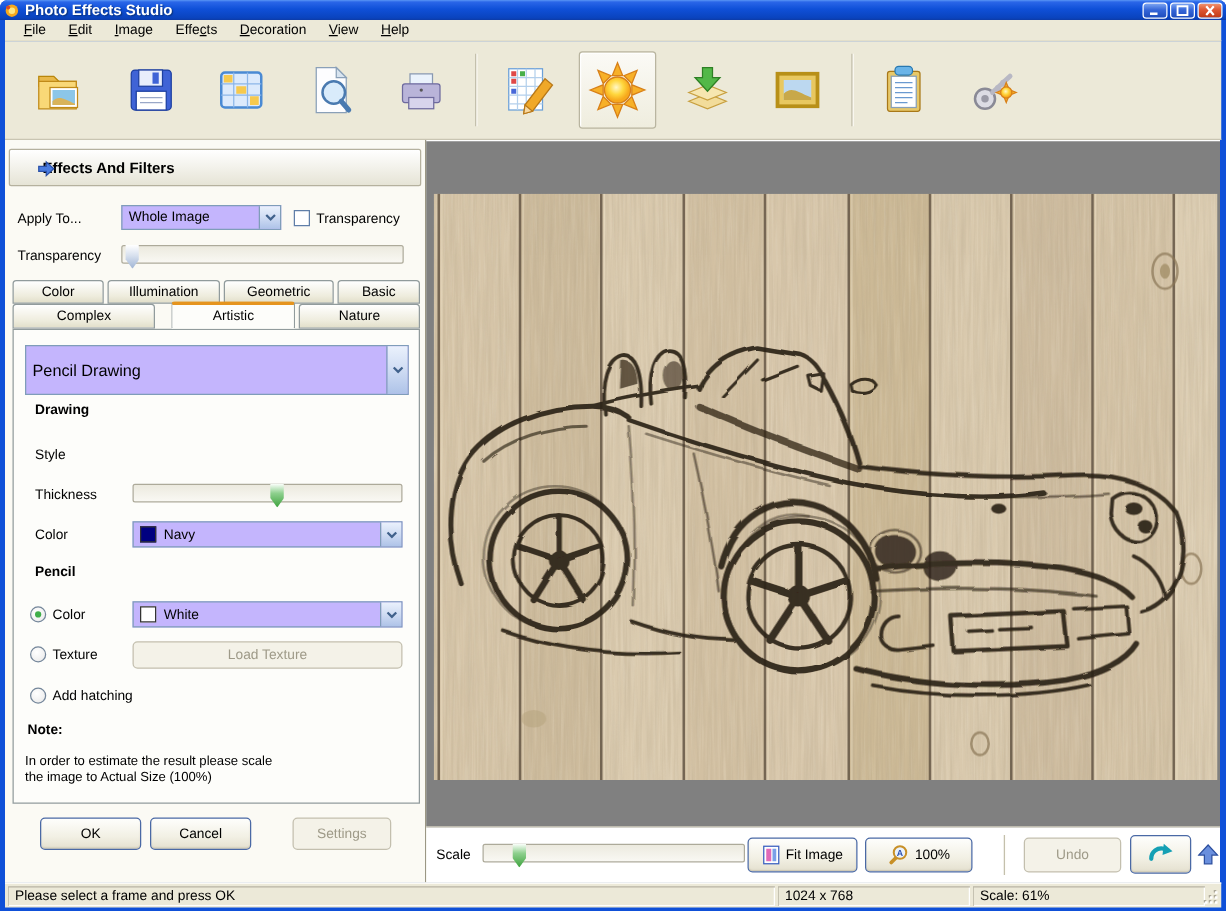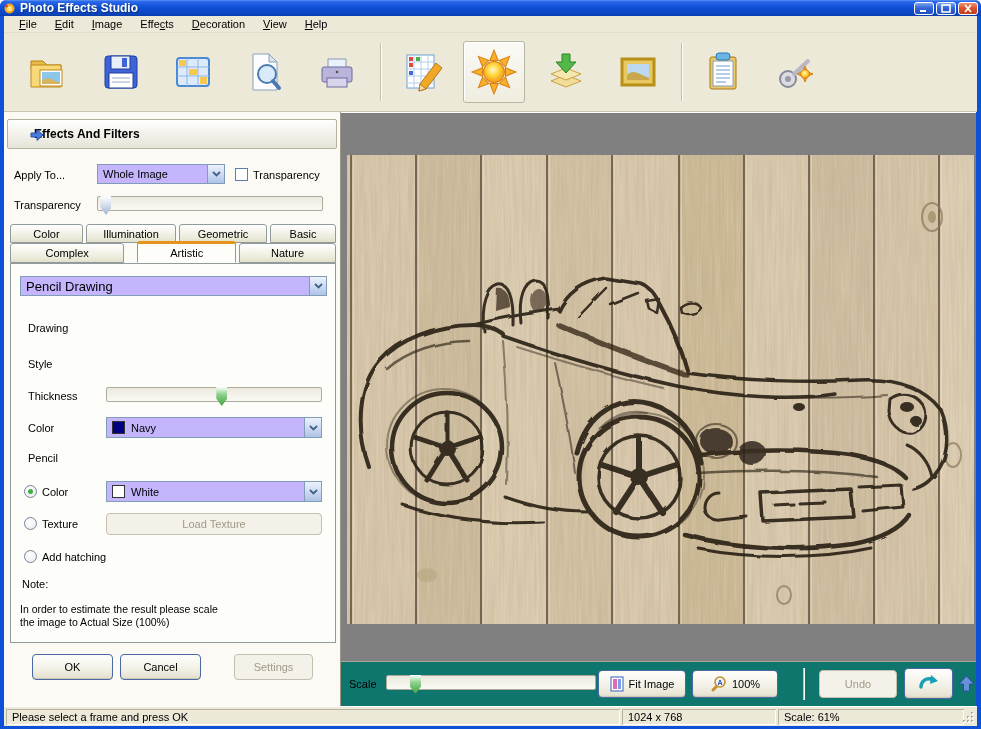--- a/index.html
+++ b/index.html
@@ -71,40 +71,40 @@
     background:linear-gradient(180deg,#ffffff,#eeecdd 70%,#e2dfca);
     display:flex; align-items:center; justify-content:center; font-size:11px; }
   .tab-row2 { margin-top:0px; }
   .tab-row2 .tab { height:20px; }
   .tab.active { background:#fdfdfa; border-bottom:1px solid #fdfdfa; position:relative; z-index:3;
     border-top:3px solid #e5941e; height:22px; margin-top:-2px;margin-left:10px; }
 
   .content-box { position:absolute; left:6px; top:151px; width:326px; height:380px;
     background:#fdfdfa; border:1px solid #919b9c; z-index:1; }
 
-  .sec-heading { position:absolute; font-weight:normal; font-size:11px; }
+  .sec-heading { position:absolute; font-weight:bold; font-size:11px; }
 
   .radio { position:absolute; width:13px; height:13px; border:1px solid #74869a; border-radius:50%;
     background:radial-gradient(circle at 40% 35%,#fff,#e8e8e8); }
   .radio.checked::after { content:""; position:absolute; left:3px; top:3px; width:5px; height:5px;
     border-radius:50%; background:#3fae49; }
 
   .btn { position:absolute; border:1px solid #4a69a5; border-radius:4px; font-size:11px;
     background:linear-gradient(180deg,#fefefc,#f2f0e4 60%,#e4e0cf);
     display:flex; align-items:center; justify-content:center; box-shadow:inset 0 -1px 1px rgba(150,140,110,.3); }
   .btn.disabled { border-color:#c3bfae; color:#9e9a88; background:#f4f2e8; box-shadow:none; }
 
   .note-text { position:absolute; font-size:10.5px; line-height:13px; }
 
   
   .right-col { position:relative; width:635px; height:594px; display:flex; flex-direction:column; }
   .preview { position:relative; width:635px; height:549px; background:#808080; border-top:1px solid #fff; }
   .preview-image { position:absolute; left:6px; top:42px; width:627px; height:469px; }
 
-  .bottom-bar { position:relative; width:635px; height:45px; background:#0f766e; border-top:1px solid #aca899; }
+  .bottom-bar { position:relative; width:635px; height:45px; background:#ffffff; border-top:1px solid #aca899; }
   .bb-sep { position:absolute; left:462px; top:6px; width:1px; height:32px; background:#c4c0ac; box-shadow:1px 0 0 #fdfcf8; }
 
   
   .statusbar { position:absolute; left:4px; top:706px; width:973px; height:20px; background:#ece9d8;
     border-top:1px solid #fff; display:flex; align-items:center; }
   .sb-panel { height:16px; margin-top:1px; display:flex; align-items:center; padding-left:6px;
     box-shadow:inset 1px 1px 0 #b8b4a4, inset -1px -1px 0 #ffffff; }
   .grip { position:absolute; right:2px; bottom:2px; width:13px; height:13px; }
 </style>
 </head>
@@ -303,21 +303,21 @@
         </div>
         <div class="tab-row tab-row2">
           <div class="tab" style="width:118px;">Complex</div>
           <div class="tab active" style="width:102px;">Artistic</div>
           <div class="tab" style="width:100px;">Nature</div>
         </div>
       </div>
 
       <div class="content-box"></div>
 
-      <div class="combo" style="left:16px; top:164px; width:307px; height:20px; z-index:2; font-size:13px;">
+      <div class="combo" style="left:16px; top:164px; width:307px; height:40px; z-index:2; font-size:13px;">
         <span>Pencil Drawing</span>
         <span class="arrow-btn">
           <svg width="9" height="6" viewBox="0 0 9 6">
               <path d="M1 1 l3.5 3.5 L8 1" fill="none" stroke="#41628c" stroke-width="1.8"></path>
             </svg>
         </span>
       </div>
 
       <span class="sec-heading" style="left:24px; top:210px; z-index:2; position:absolute;">Drawing</span>
 

